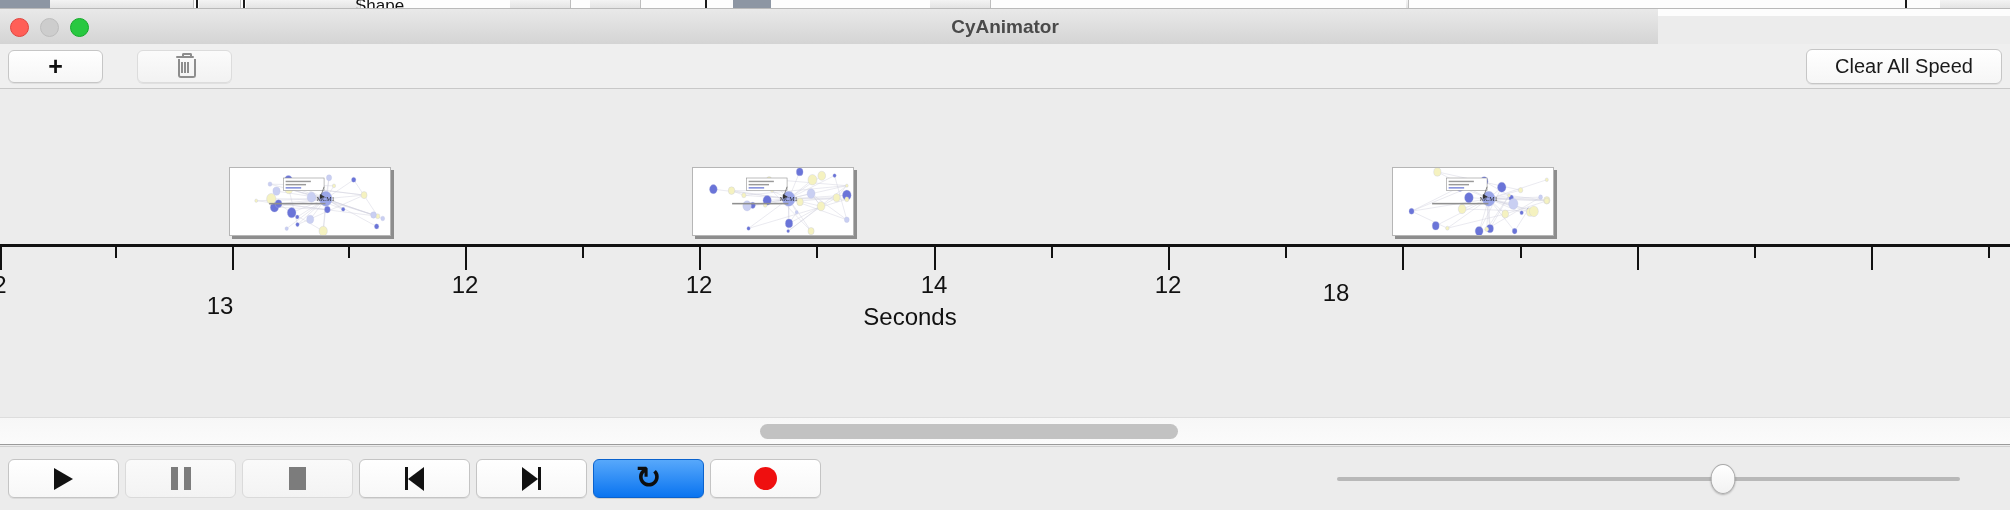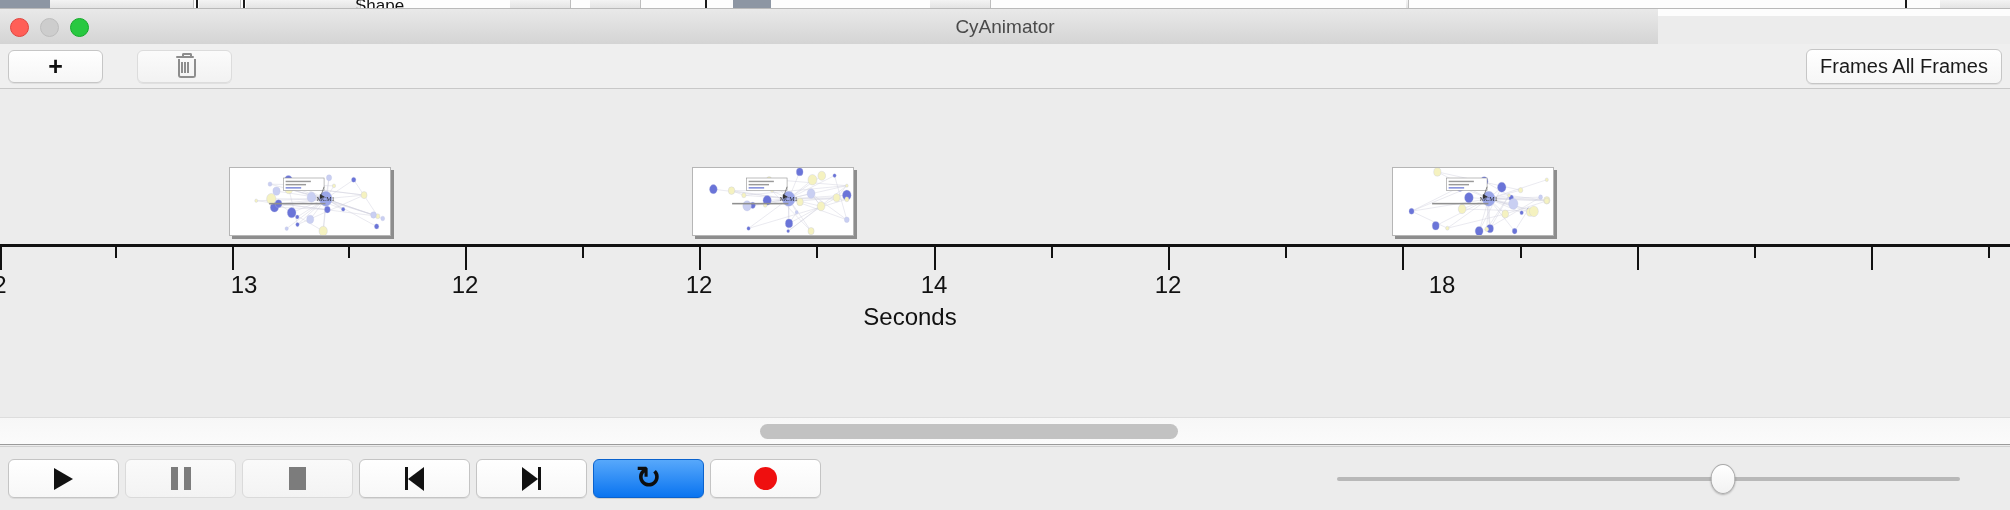--- a/index.html
+++ b/index.html
@@ -18,20 +18,21 @@
   .bg-strip .dark{position:absolute;top:0;height:9px;background:#8d96a3;}
   .bg-strip .vline{position:absolute;top:0;height:9px;width:2px;background:#1b1b1b;}
   .bg-text{position:absolute;top:-4px;font-size:17px;color:#111;font-family:"Liberation Sans",sans-serif;white-space:nowrap;}
   .bg-rule{position:absolute;left:0;top:8px;width:2010px;height:1px;background:#b9b9b9;}
 
   
   .titlebar{
     position:absolute;left:0;top:9px;width:1658px;height:35px;
     background:linear-gradient(#e9e9e9,#d4d4d4);
     border-bottom:1px solid #b2b2b2;
+    font-weight:bold;
   }
   .lights{position:absolute;left:10px;top:9px;display:flex;gap:11px;}
   .light{width:17px;height:17px;border-radius:50%;}
   .light.red{background:#ff5f57;border:1px solid #e0443e;}
   .light.gray{background:#cdcdcd;border:1px solid #bdbdbd;}
   .light.green{background:#28c840;border:1px solid #13ab29;}
   .win-title{
     position:absolute;left:0;top:0;width:2010px;height:35px;
     line-height:35px;text-align:center;font-size:19px;color:#4a4a4a;
   }
@@ -189,21 +190,21 @@
     <div class="btn disabled" id="delete-frame-button">
       <span class="trash">
         <span class="handle"></span>
         <span class="lid"></span>
         <span class="can"></span>
         <span class="bar" style="left:5px;"></span>
         <span class="bar" style="left:8px;"></span>
         <span class="bar" style="left:11px;"></span>
       </span>
     </div>
-    <div class="btn" id="clear-all-frames-button">Frames All Frames</div>
+    <div class="btn" id="clear-all-frames-button">Clear All Speed</div>
   </div>
 
   <div class="timeline">
     <div class="frames-layer" id="frames-layer">
         <div class="frame" style="left: 229px;">
           <svg class="net" viewBox="0 0 162 69" xmlns="http://www.w3.org/2000/svg">
             <rect width="162" height="69" fill="#ffffff"></rect>
             <line x1="97.2" y1="31.7" x2="98.9" y2="42.8" stroke="#cfcfdd" stroke-width=".45"></line>
             <line x1="97.2" y1="31.7" x2="62.1" y2="46.0" stroke="#cfcfdd" stroke-width=".45"></line>
             <line x1="97.2" y1="31.7" x2="150.8" y2="49.7" stroke="#cfcfdd" stroke-width=".45"></line>
@@ -446,36 +447,36 @@
             <text x="97.2" y="34.3" font-size="6.2" text-anchor="middle" fill="#2b2b2b" font-family="Liberation Serif, serif">MCM1</text>
           </svg>
         </div>
       </div>
     <div class="ruler-line"></div>
     <div id="ticks-layer">
         <div class="tick major" style="left: 0px;"></div>
         <div class="tick-label" style="left: 0px;">2</div>
         <div class="tick minor" style="left: 115px;"></div>
         <div class="tick major" style="left: 232px;"></div>
-        <div class="tick-label" style="left: 244px;">13</div>
+        <div class="tick-label" style="left: 220px; margin-top: 21px;">13</div>
         <div class="tick minor" style="left: 348px;"></div>
         <div class="tick major" style="left: 465px;"></div>
         <div class="tick-label" style="left: 465px;">12</div>
         <div class="tick minor" style="left: 582px;"></div>
         <div class="tick major" style="left: 699px;"></div>
         <div class="tick-label" style="left: 699px;">12</div>
         <div class="tick minor" style="left: 816px;"></div>
         <div class="tick major" style="left: 934px;"></div>
         <div class="tick-label" style="left: 934px;">14</div>
         <div class="tick minor" style="left: 1051px;"></div>
         <div class="tick major" style="left: 1168px;"></div>
         <div class="tick-label" style="left: 1168px;">12</div>
         <div class="tick minor" style="left: 1285px;"></div>
         <div class="tick major" style="left: 1402px;"></div>
-        <div class="tick-label" style="left: 1442px;">18</div>
+        <div class="tick-label" style="left: 1336px; margin-top: 8px;">18</div>
         <div class="tick minor" style="left: 1520px;"></div>
         <div class="tick major" style="left: 1637px;"></div>
         <div class="tick minor" style="left: 1754px;"></div>
         <div class="tick major" style="left: 1871px;"></div>
         <div class="tick minor" style="left: 1988px;"></div>
       </div>
     <div class="axis-title">
       <span>Seconds</span>
     </div>
   </div>

